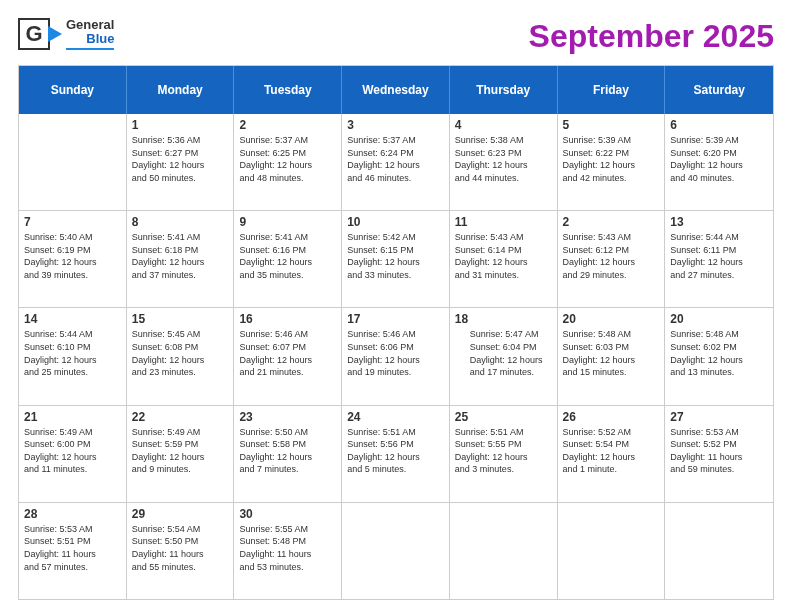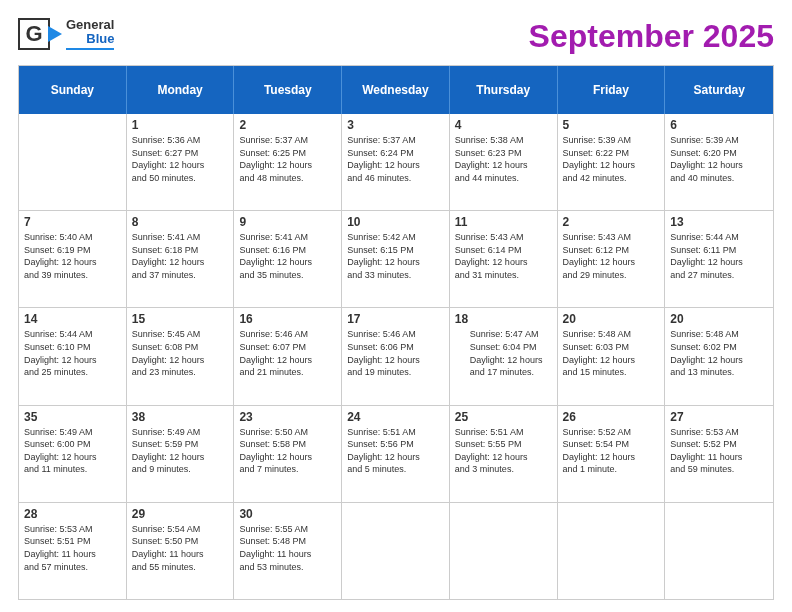--- a/index.html
+++ b/index.html
@@ -307,28 +307,28 @@
           <div class="cal-cell">
             <span class="day-num">20</span>
             <div class="day-info" style="white-space: pre-line;">Sunrise: 5:48 AM
 Sunset: 6:02 PM
 Daylight: 12 hours
 and 13 minutes.</div>
           </div>
         </div>
         <div class="cal-week">
           <div class="cal-cell">
-            <span class="day-num">35</span>
+            <span class="day-num">21</span>
             <div class="day-info" style="white-space: pre-line;">Sunrise: 5:49 AM
 Sunset: 6:00 PM
 Daylight: 12 hours
 and 11 minutes.</div>
           </div>
           <div class="cal-cell">
-            <span class="day-num">38</span>
+            <span class="day-num">22</span>
             <div class="day-info" style="white-space: pre-line;">Sunrise: 5:49 AM
 Sunset: 5:59 PM
 Daylight: 12 hours
 and 9 minutes.</div>
           </div>
           <div class="cal-cell">
             <span class="day-num">23</span>
             <div class="day-info" style="white-space: pre-line;">Sunrise: 5:50 AM
 Sunset: 5:58 PM
 Daylight: 12 hours

